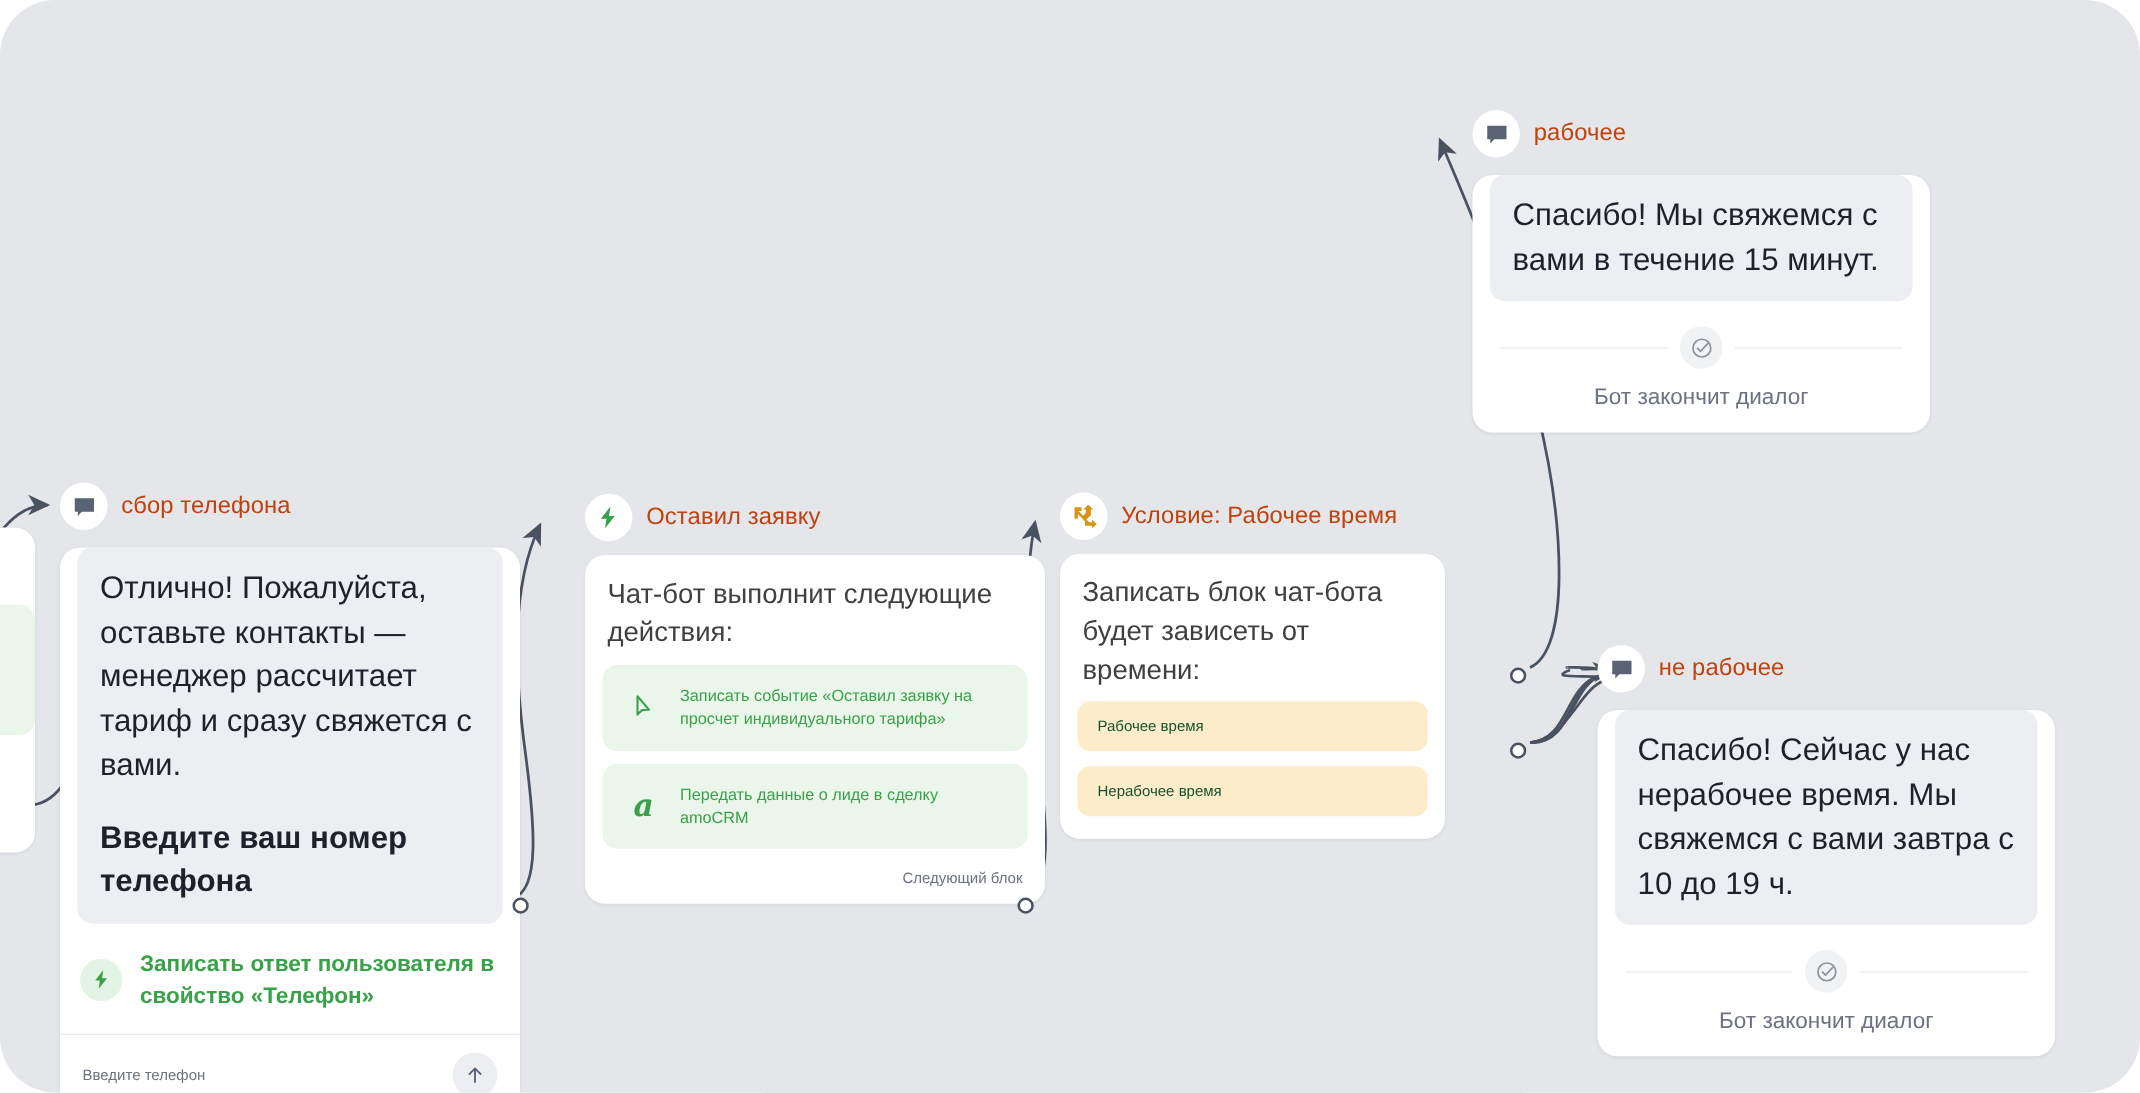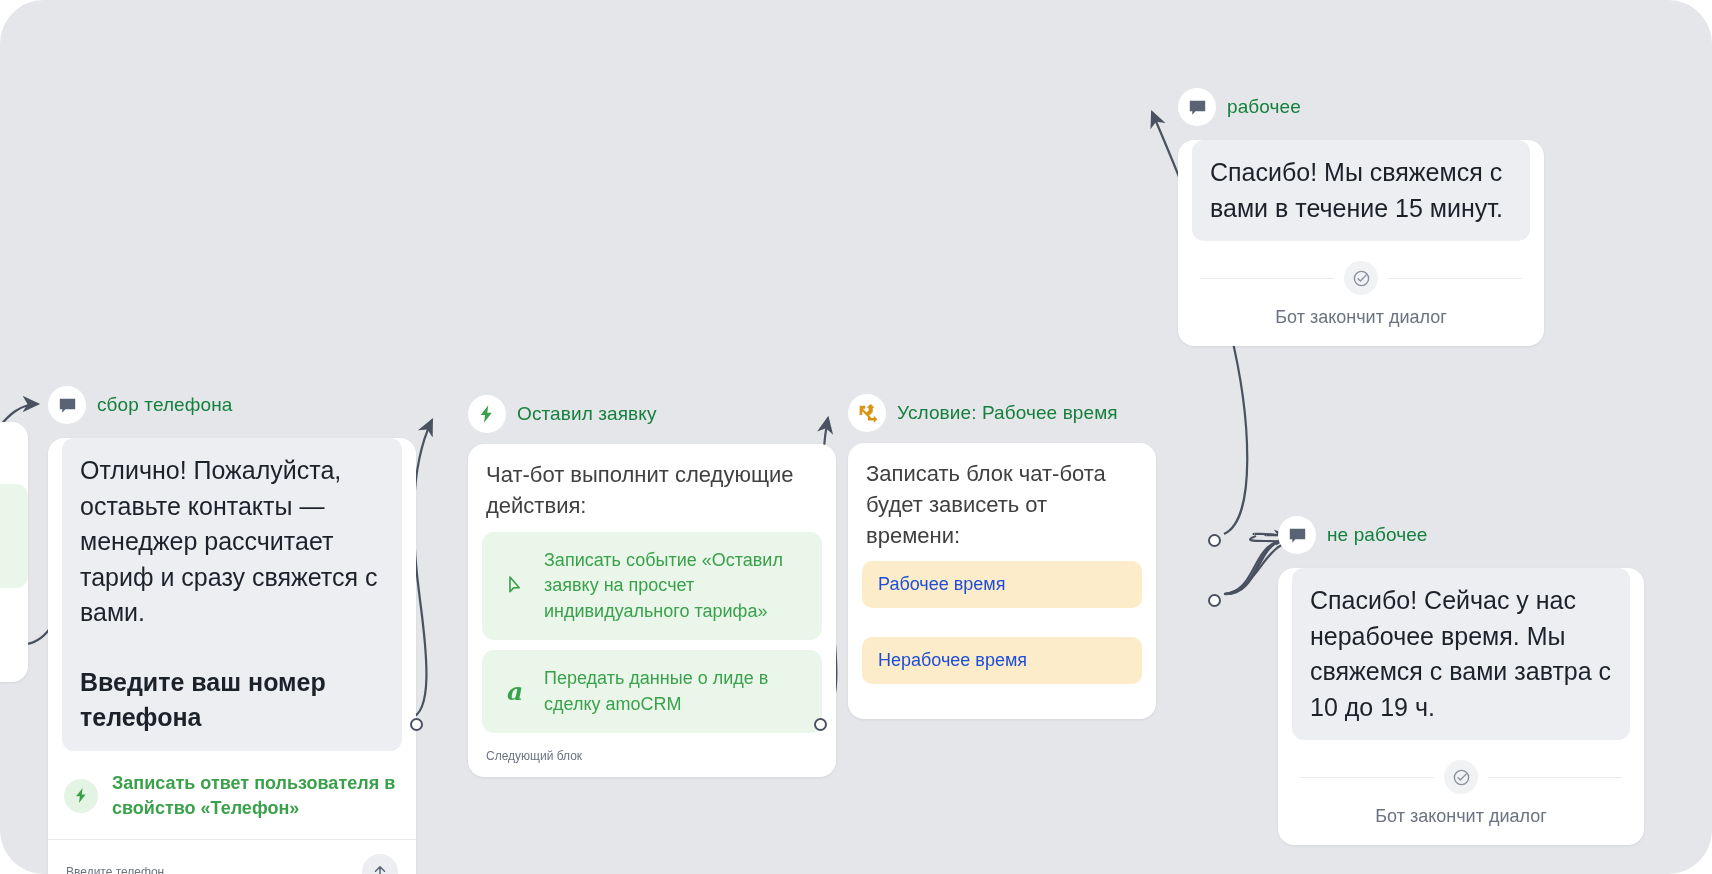--- a/index.html
+++ b/index.html
@@ -51,21 +51,21 @@
     width: 38px; height: 38px;
     border-radius: 50%;
     background: #ffffff;
     display: flex;
     align-items: center;
     justify-content: center;
     flex: none;
   }
   .node-title {
     font-size: 19px;
-    color: #15803d;
+    color: #c2410c;
     white-space: nowrap;
     letter-spacing: 0.1px;
   }
 
   .card {
     background: #ffffff;
     border-radius: 16px;
     box-shadow: 0 1px 3px rgba(20,25,40,0.07);
   }
 
@@ -74,21 +74,21 @@
     border-radius: 12px;
     margin: 14px;
     padding: 15px 18px;
     font-size: 25px;
     line-height: 1.42;
     color: #1d2129;
   }
   .bubble .bold {
     display: block;
     font-weight: bold;
-    margin-top: 34px;
+    margin-top: 22px;
   }
 
   .action-row {
     display: flex;
     align-items: center;
     gap: 14px;
     padding: 6px 16px 18px 16px;
   }
   .action-icon {
     width: 34px; height: 34px;
@@ -140,32 +140,32 @@
     display: flex;
     align-items: center;
     gap: 14px;
     padding: 16px 18px;
   }
   .green-item .gi-icon {
     width: 30px; flex: none;
     display:flex; align-items:center; justify-content:center;
   }
   .green-item .gi-text {
-    font-size: 18px;
+    font-size: 13px;
     line-height: 1.42;
     color: #3aa14b;
   }
 
   .branch {
     background: #fcecc9;
     border-radius: 10px;
-    margin: 0 14px 29px 14px;
+    margin: 0 14px 12px 14px;
     padding: 13px 16px;
-    font-size: 18px;
-    color: #1d4ed8;
+    font-size: 12px;
+    color: #14532d;
   }
 
   .end-row {
     display: flex;
     align-items: center;
     gap: 10px;
     padding: 6px 22px 0 22px;
   }
   .end-line { flex: 1; height: 1px; background: #e8eaed; }
   .end-circle {
@@ -295,21 +295,21 @@
         <span class="gi-text">Записать событие «Оставил заявку на просчет индивидуального тарифа»</span>
       </div>
 
       <div class="green-item">
         <span class="gi-icon">
           <span style="font-family:'DejaVu Serif',serif;font-style:italic;font-weight:bold;font-size:25px;color:#3aa14b;line-height:1;">a</span>
         </span>
         <span class="gi-text">Передать данные о лиде в сделку amoCRM</span>
       </div>
 
-      <div class="card-footer" style="padding-top:6px;">
+      <div class="card-footer" style="justify-content:flex-end;padding-top:6px;">
         <span>Следующий блок</span>
       </div>
     </div>
     <div class="port" style="left:362px;top:323px;"></div>
   </div>
 
   <div class="node" id="node-cond">
     <div class="node-head">
       <span class="node-badge">
         <svg width="21" height="21" viewBox="0 0 24 24" aria-hidden="true">

